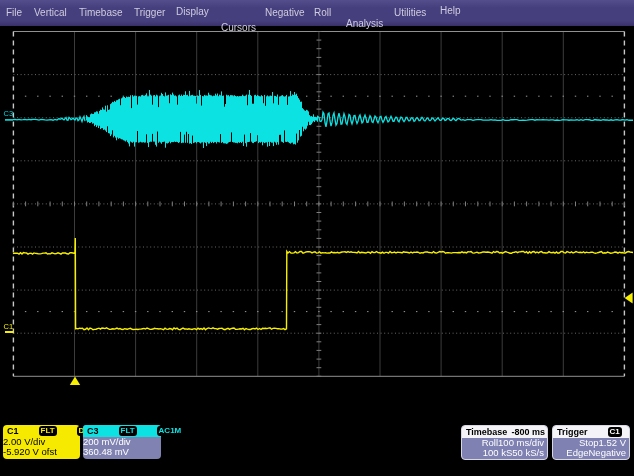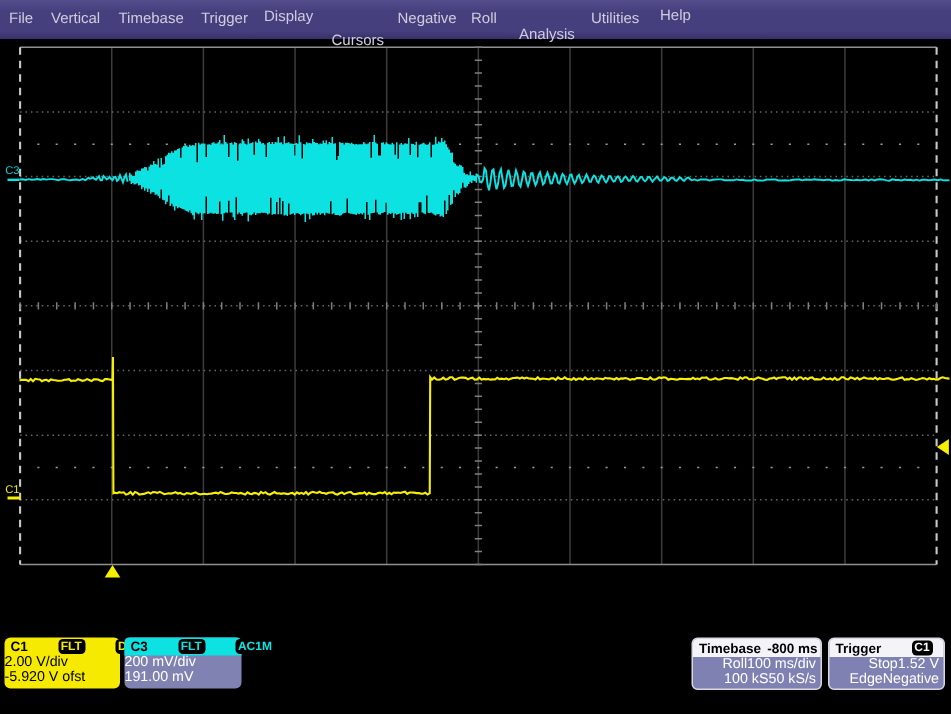--- a/index.html
+++ b/index.html
@@ -56,21 +56,21 @@
 </div>
 
 <div class="box" style="left:83px;width:78px;background:#8083b2">
  <div class="hdr" style="background:#0ce2e2;color:#000">
       <b class="hb">C3</b>
       <span style="flex:1"></span>
       <span class="bdg" style="color:#0ce2e2">FLT</span>
       <span class="bdg" style="color:#0ce2e2">AC1M</span>
     </div>
  <div class="r" style="color:#fff">200 mV/div</div>
- <div class="r" style="color:#fff">191.00 mV</div>
+ <div class="r" style="color:#fff">360.48 mV</div>
 </div>
 
 <div class="box" style="left:461px;width:87px;background:#7f81b2;border:1px solid #d8d8e2;height:35px">
  <div class="hdr" style="background:#f4f4f8;color:#000;justify-content:space-between">
       <b class="hb">Timebase</b>
       <b class="hb">-800&nbsp;ms</b>
     </div>
  <div class="row">
       <span>Roll</span>
       <span>100 ms/div</span>

